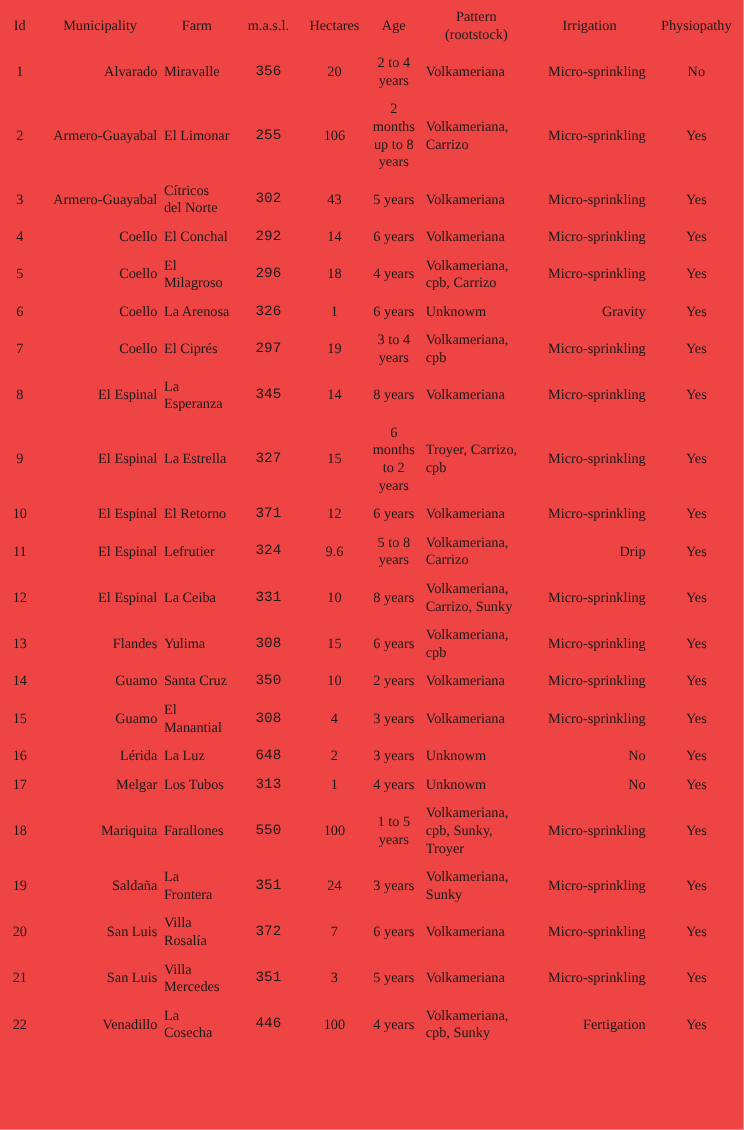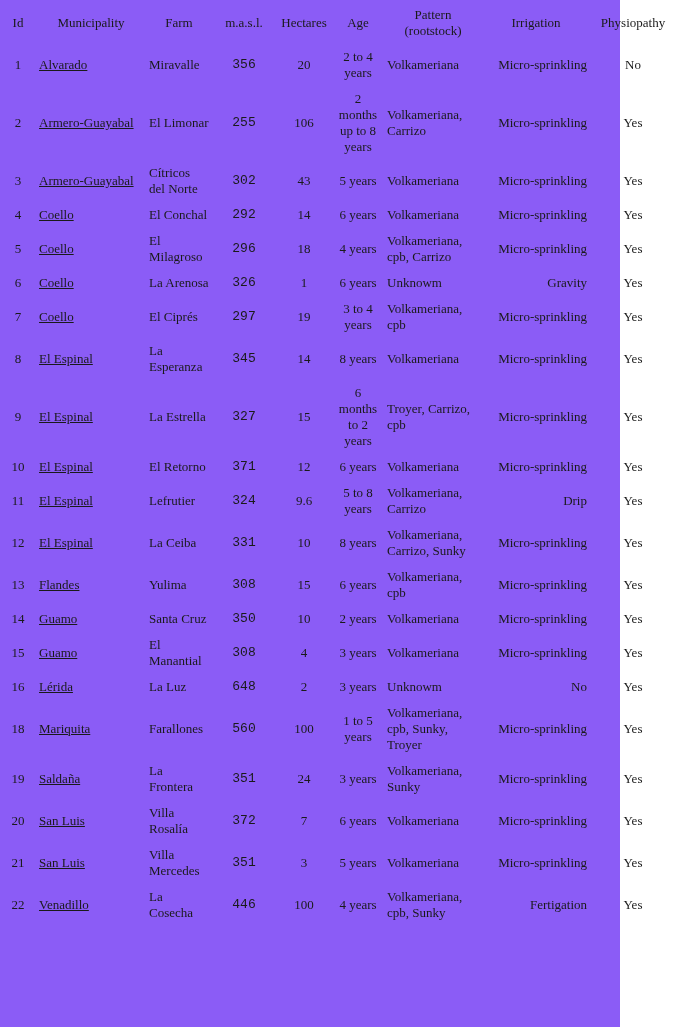--- a/index.html
+++ b/index.html
@@ -3,23 +3,23 @@
 <meta charset="utf-8">
 <style>
   html, body {
     margin: 0;
     padding: 0;
     background: #ffffff;
     color: #1a1a1a;
     font-family: "Liberation Serif", "DejaVu Serif", serif;
   }
   .page {
-    width: 620px;
+    width: 676px;
     min-height: 1027px;
-    background: #8b5cf6;
+    background: #ef4444;
     box-sizing: border-box;
     padding-top: 2px;
   }
   table.data-table {
     width: 676px;
     border-collapse: collapse;
     table-layout: fixed;
   }
   table.data-table th,
   table.data-table td {
@@ -39,21 +39,21 @@
   col.c-farm        { width: 66px; }
   col.c-masl        { width: 64px; }
   col.c-hectares    { width: 56px; }
   col.c-age         { width: 52px; }
   col.c-pattern     { width: 98px; }
   col.c-irrigation  { width: 108px; }
   col.c-physiopathy { width: 86px; }
 
   
   table.data-table td:nth-child(1) { text-align: center; }
-  table.data-table td:nth-child(2) { text-align: left; text-decoration: underline; }
+  table.data-table td:nth-child(2) { text-align: right; }
   table.data-table td:nth-child(3) { text-align: left; }
   table.data-table td:nth-child(4) { text-align: center; font-family: Liberation Mono, monospace; }
   table.data-table td:nth-child(5) { text-align: center; }
   table.data-table td:nth-child(6) { text-align: center; margin-top: 40px; }
   table.data-table td:nth-child(7) { text-align: left; }
   table.data-table td:nth-child(8) { text-align: right; }
   table.data-table td:nth-child(9) { text-align: center; }
 </style>
 </head>
 <body>
@@ -255,24 +255,35 @@
           <td>Lérida</td>
           <td>La Luz</td>
           <td>648</td>
           <td>2</td>
           <td>3 years</td>
           <td>Unknowm</td>
           <td>No</td>
           <td>Yes</td>
         </tr>
         <tr>
+          <td>17</td>
+          <td>Melgar</td>
+          <td>Los Tubos</td>
+          <td>313</td>
+          <td>1</td>
+          <td>4 years</td>
+          <td>Unknowm</td>
+          <td>No</td>
+          <td>Yes</td>
+        </tr>
+        <tr>
           <td>18</td>
           <td>Mariquita</td>
           <td>Farallones</td>
-          <td>560</td>
+          <td>550</td>
           <td>100</td>
           <td>1 to 5 years</td>
           <td>Volkameriana, cpb, Sunky, Troyer</td>
           <td>Micro-sprinkling</td>
           <td>Yes</td>
         </tr>
         <tr>
           <td>19</td>
           <td>Saldaña</td>
           <td>La Frontera</td>

